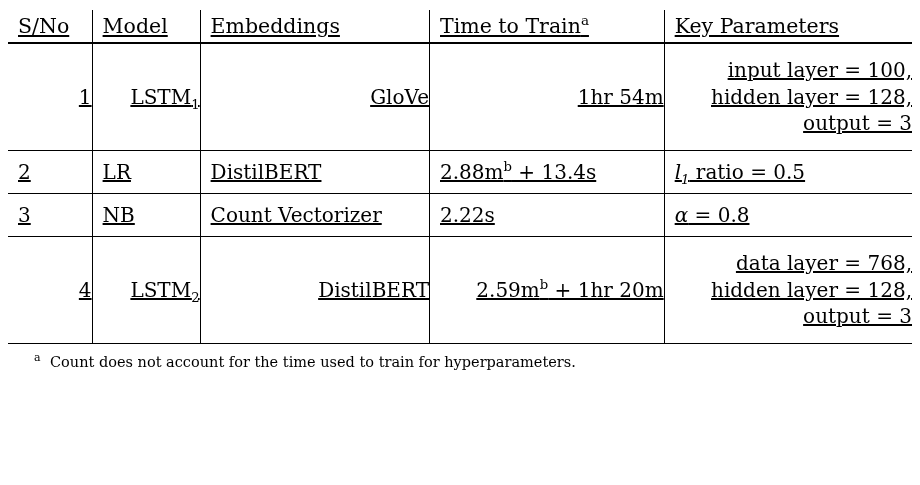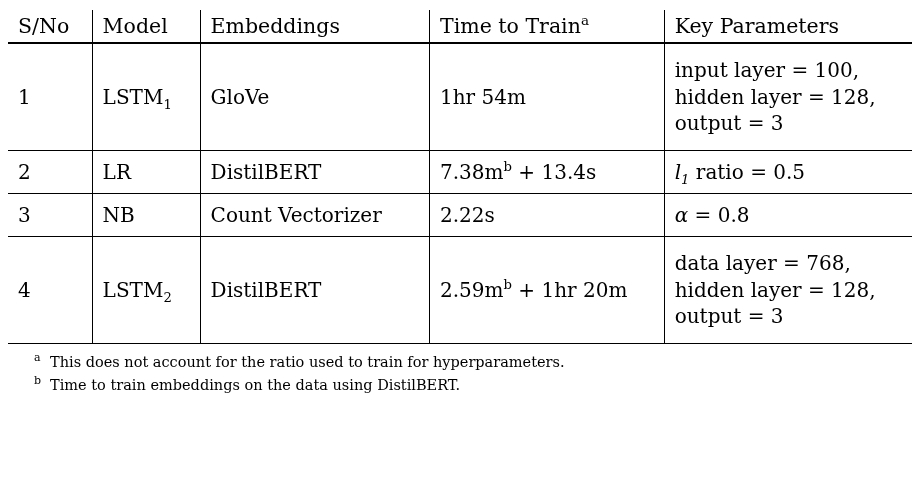--- a/index.html
+++ b/index.html
@@ -19,20 +19,21 @@
     width: 920px;
     height: 485px;
     box-sizing: border-box;
     padding: 0 8px;
   }
   table.model-table {
     width: 904px;
     border-collapse: collapse;
     margin-top: 10px;
     font-size: 20px;
+    text-decoration: underline;
   }
   table.model-table td, table.model-table th {
     vertical-align: middle;
     text-align: left;
     font-weight: normal;
     padding: 4px 0 4px 10px;
   }
   
   .c-sno   { width: 76px; }
   .c-model { width: 100px; }
@@ -49,21 +50,21 @@
 
   thead td {
     padding-top: 2px;
     padding-bottom: 10px;
   }
   .head-cell { font-size: 20.5px; }
 
   tbody td {
     height: 34px;
   }
-  tr.tall td { height: 98px; }
+  tr.tall td { height: 98px; text-align: right; }
 
   .multiline {
     line-height: 1.33;
   }
   sup {
     font-size: 0.66em;
     vertical-align: super;
     line-height: 0;
   }
   sub {
@@ -124,21 +125,21 @@
           <div>input layer = 100,</div>
           <div>hidden layer = 128,</div>
           <div>output = 3</div>
         </td>
       </tr>
 
       <tr>
         <td class="c-sno rule-thin">2</td>
         <td class="c-model vr rule-thin"><span>LR</span></td>
         <td class="c-emb vr rule-thin">DistilBERT</td>
-        <td class="c-time vr rule-thin"><span>7.38m</span><sup>b</sup><span> + 13.4s</span></td>
+        <td class="c-time vr rule-thin"><span>2.88m</span><sup>b</sup><span> + 13.4s</span></td>
         <td class="c-key vr rule-thin"><span class="ital">l</span><sub class="ital">1</sub><span> ratio = 0.5</span></td>
       </tr>
 
       <tr>
         <td class="c-sno rule-thin">3</td>
         <td class="c-model vr rule-thin"><span>NB</span></td>
         <td class="c-emb vr rule-thin">Count Vectorizer</td>
         <td class="c-time vr rule-thin"><span>2.22s</span></td>
         <td class="c-key vr rule-thin"><span class="ital">α</span><span> = 0.8</span></td>
       </tr>
@@ -154,18 +155,17 @@
           <div>output = 3</div>
         </td>
       </tr>
 
     </tbody>
   </table>
 
   <div style="border-top:1.6px solid #000; width:904px;"></div>
 
   <div class="footnotes">
-    <span class="fn"><span class="marker">a</span><span>This does not account for the ratio used to train for hyperparameters.</span></span>
-    <span class="fn"><span class="marker">b</span><span>Time to train embeddings on the data using DistilBERT.</span></span>
+    <span class="fn"><span class="marker">a</span><span>Count does not account for the time used to train for hyperparameters.</span></span>
   </div>
 
 
 </div>
 
 </body></html>

